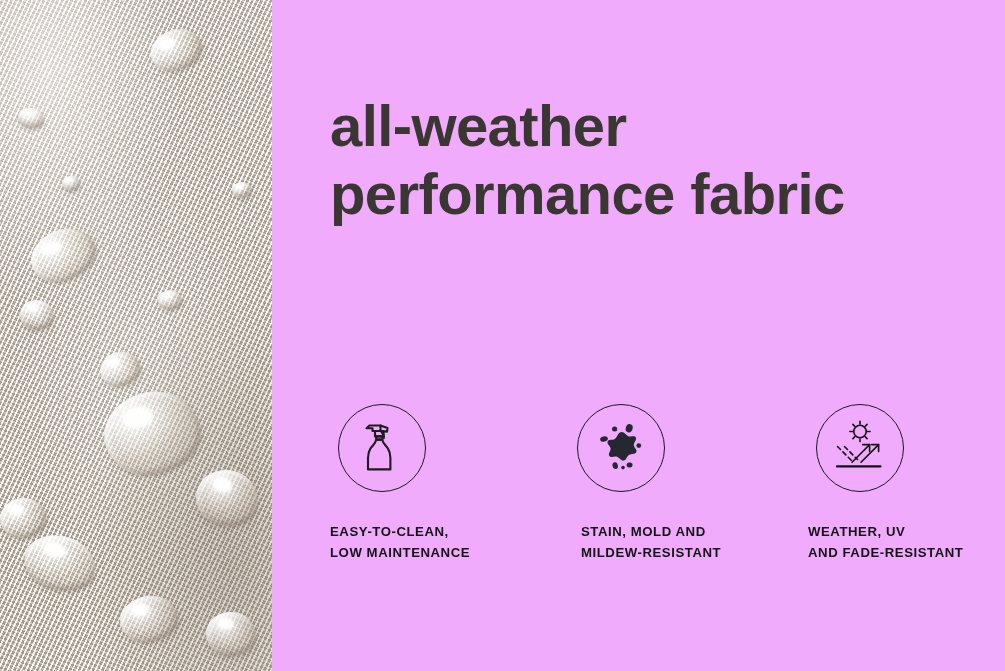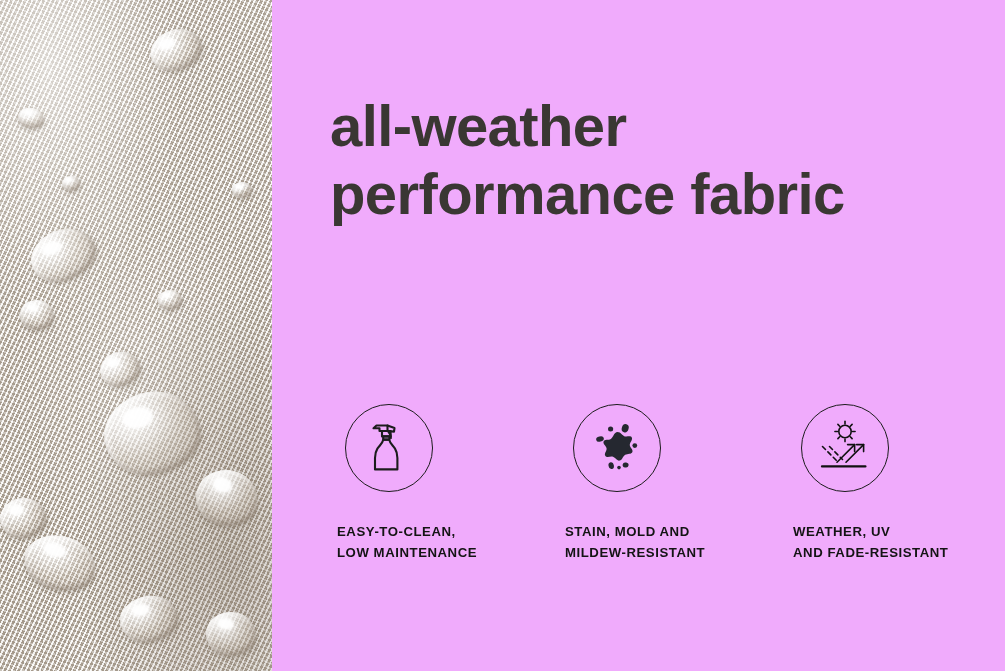--- a/index.html
+++ b/index.html
@@ -109,24 +109,25 @@
   }
   .reg-mark {
     font-size: 12px;
     vertical-align: super;
     line-height: 1;
   }
 
   
   .features {
     position: absolute;
-    left: 7px;
+    left: 0;
     top: 404px;
     width: 660px;
     display: flex;
+    gap: 11px;
   }
   .feature {
     width: 228px;
     flex: 0 0 228px;
   }
   .feature:nth-child(2) { margin-left: 0; }
 
   .icon-circle {
     width: 88px;
     height: 88px;
@@ -143,21 +144,21 @@
   .feature-label {
     margin-top: 29px;
     margin-left: 0;
     font-size: 13.2px;
     line-height: 21px;
     font-weight: 700;
     letter-spacing: 0.55px;
     color: #141414;
     white-space: pre-line;
   }
-  .feature:nth-child(2) .feature-label { margin-left: 0; }
+  .feature:nth-child(2) .feature-label { margin-left: 12px; }
 </style>
 </head>
 <body>
 
 <div class="banner">
 
   <div class="photo-panel">
     <div class="photo-weave"></div>
     <div class="photo-shade"></div>
     <div id="droplet-layer">

